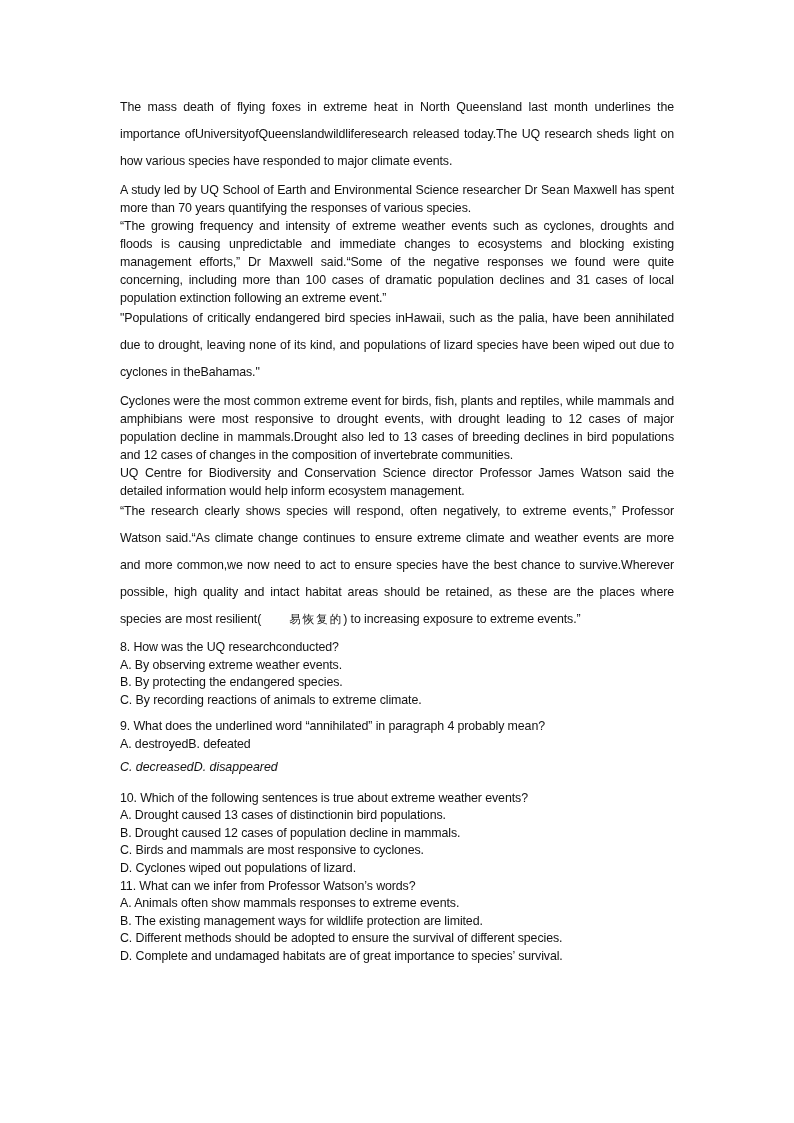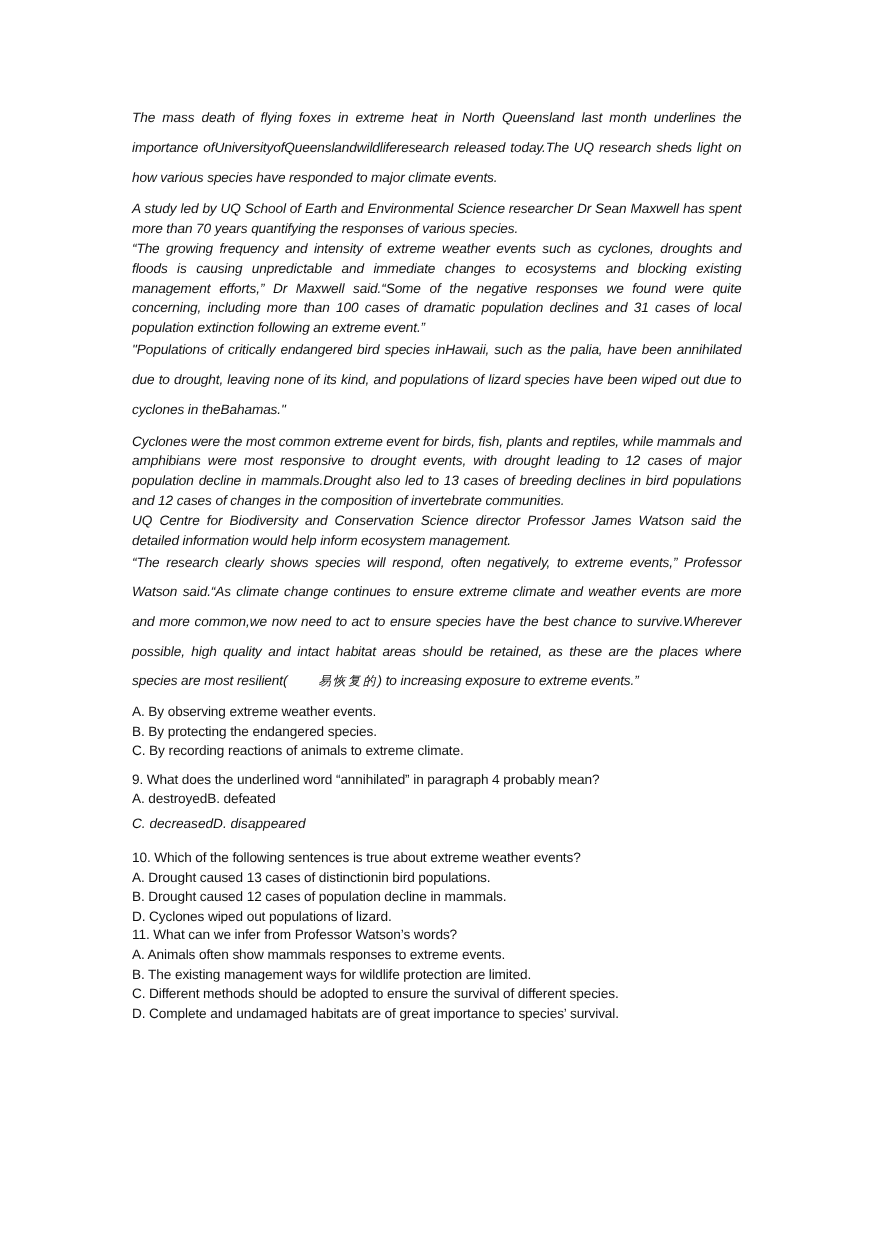--- a/index.html
+++ b/index.html
@@ -1,54 +1,56 @@
 <!DOCTYPE html>
 <html><head>
   <meta charset="utf-8">
   <style>
     html, body { margin: 0; padding: 0; background: #ffffff; }
     body { width: 794px; height: 1123px; position: relative; overflow: hidden;
       font-family: "Liberation Sans", "DejaVu Sans", sans-serif; color: #111; }
     .page { position: absolute; left: 120px; top: 94px; width: 554px; }
-    .p { font-size: 12.4px; text-align: justify; text-align-last: left; margin: 0; letter-spacing: -0.1px; font-style: italic; }
+    .p { font-size: 12.4px; text-align: justify; text-align-last: left; margin: 0; letter-spacing: -0.1px; }
     .wide { line-height: 27px; }
     .tight { line-height: 18px; }
     .gap { margin-top: 6px; }
     .q { font-size: 12.4px; line-height: 17.6px; margin: 0; letter-spacing: -0.1px; }
     .opt-row { font-size: 12.4px; line-height: 26px; margin: 0; font-style: italic; }
     .cn { font-family: "DejaVu Sans", sans-serif; font-size: 11.5px; letter-spacing: 2px; margin-left: 28px; }
   </style>
 </head>
 <body>
 
 <div class="page">
   <p class="p wide">The mass death of flying foxes in extreme heat in North Queensland last month underlines the importance ofUniversityofQueenslandwildliferesearch released today.The UQ research sheds light on how various species have responded to major climate events.</p>
   <p class="p tight gap">A study led by UQ School of Earth and Environmental Science researcher Dr Sean Maxwell has spent more than 70 years quantifying the responses of various species.</p>
   <p class="p tight">“The growing frequency and intensity of extreme weather events such as cyclones, droughts and floods is causing unpredictable and immediate changes to ecosystems and blocking existing management efforts,” Dr Maxwell said.“Some of the negative responses we found were quite concerning, including more than 100 cases of dramatic population declines and 31 cases of local population extinction following an extreme event.”</p>
   <p class="p wide" style="margin-top:-2px">"Populations of critically endangered bird species inHawaii, such as the palia, have been annihilated due to drought, leaving none of its kind, and populations of lizard species have been wiped out due to cyclones in theBahamas."</p>
   <p class="p tight gap">Cyclones were the most common extreme event for birds, fish, plants and reptiles, while mammals and amphibians were most responsive to drought events, with drought leading to 12 cases of major population decline in mammals.Drought also led to 13 cases of breeding declines in bird populations and 12 cases of changes in the composition of invertebrate communities.</p>
   <p class="p tight">UQ Centre for Biodiversity and Conservation Science director Professor James Watson said the detailed information would help inform ecosystem management.</p>
   <p class="p wide" style="margin-top:-2px"><span>“The research clearly shows species will respond, often negatively, to extreme events,” Professor Watson said.“As climate change continues to ensure extreme climate and weather events are more and more common,we now need to act to ensure species have the best chance to survive.Wherever possible, high quality and intact habitat areas should be retained, as these are the places where species are most resilient(</span><span class="cn">易恢复的</span><span>) to increasing exposure to extreme events.”</span></p>
 
   <div style="margin-top:6px">
+    <p class="q">8. How was the UQ researchconducted?</p>
     <p class="q">A. By observing extreme weather events.</p>
     <p class="q">B. By protecting the endangered species.</p>
     <p class="q">C. By recording reactions of animals to extreme climate.</p>
   </div>
 
   <div style="margin-top:9px">
     <p class="q">9. What does the underlined word “annihilated” in paragraph 4 probably mean?</p>
     <p class="q">A. destroyedB. defeated</p>
     <p class="opt-row">C. decreasedD. disappeared</p>
   </div>
 
   <div style="margin-top:10px">
     <p class="q">10. Which of the following sentences is true about extreme weather events?</p>
     <p class="q">A. Drought caused 13 cases of distinctionin bird populations.</p>
     <p class="q">B. Drought caused 12 cases of population decline in mammals.</p>
+    <p class="q">C. Birds and mammals are most responsive to cyclones.</p>
     <p class="q">D. Cyclones wiped out populations of lizard.</p>
   </div>
 
   <div>
     <p class="q">11. What can we infer from Professor Watson’s words?</p>
     <p class="q">A. Animals often show mammals responses to extreme events.</p>
     <p class="q">B. The existing management ways for wildlife protection are limited.</p>
     <p class="q">C. Different methods should be adopted to ensure the survival of different species.</p>
     <p class="q">D. Complete and undamaged habitats are of great importance to species’ survival.</p>
   </div>

